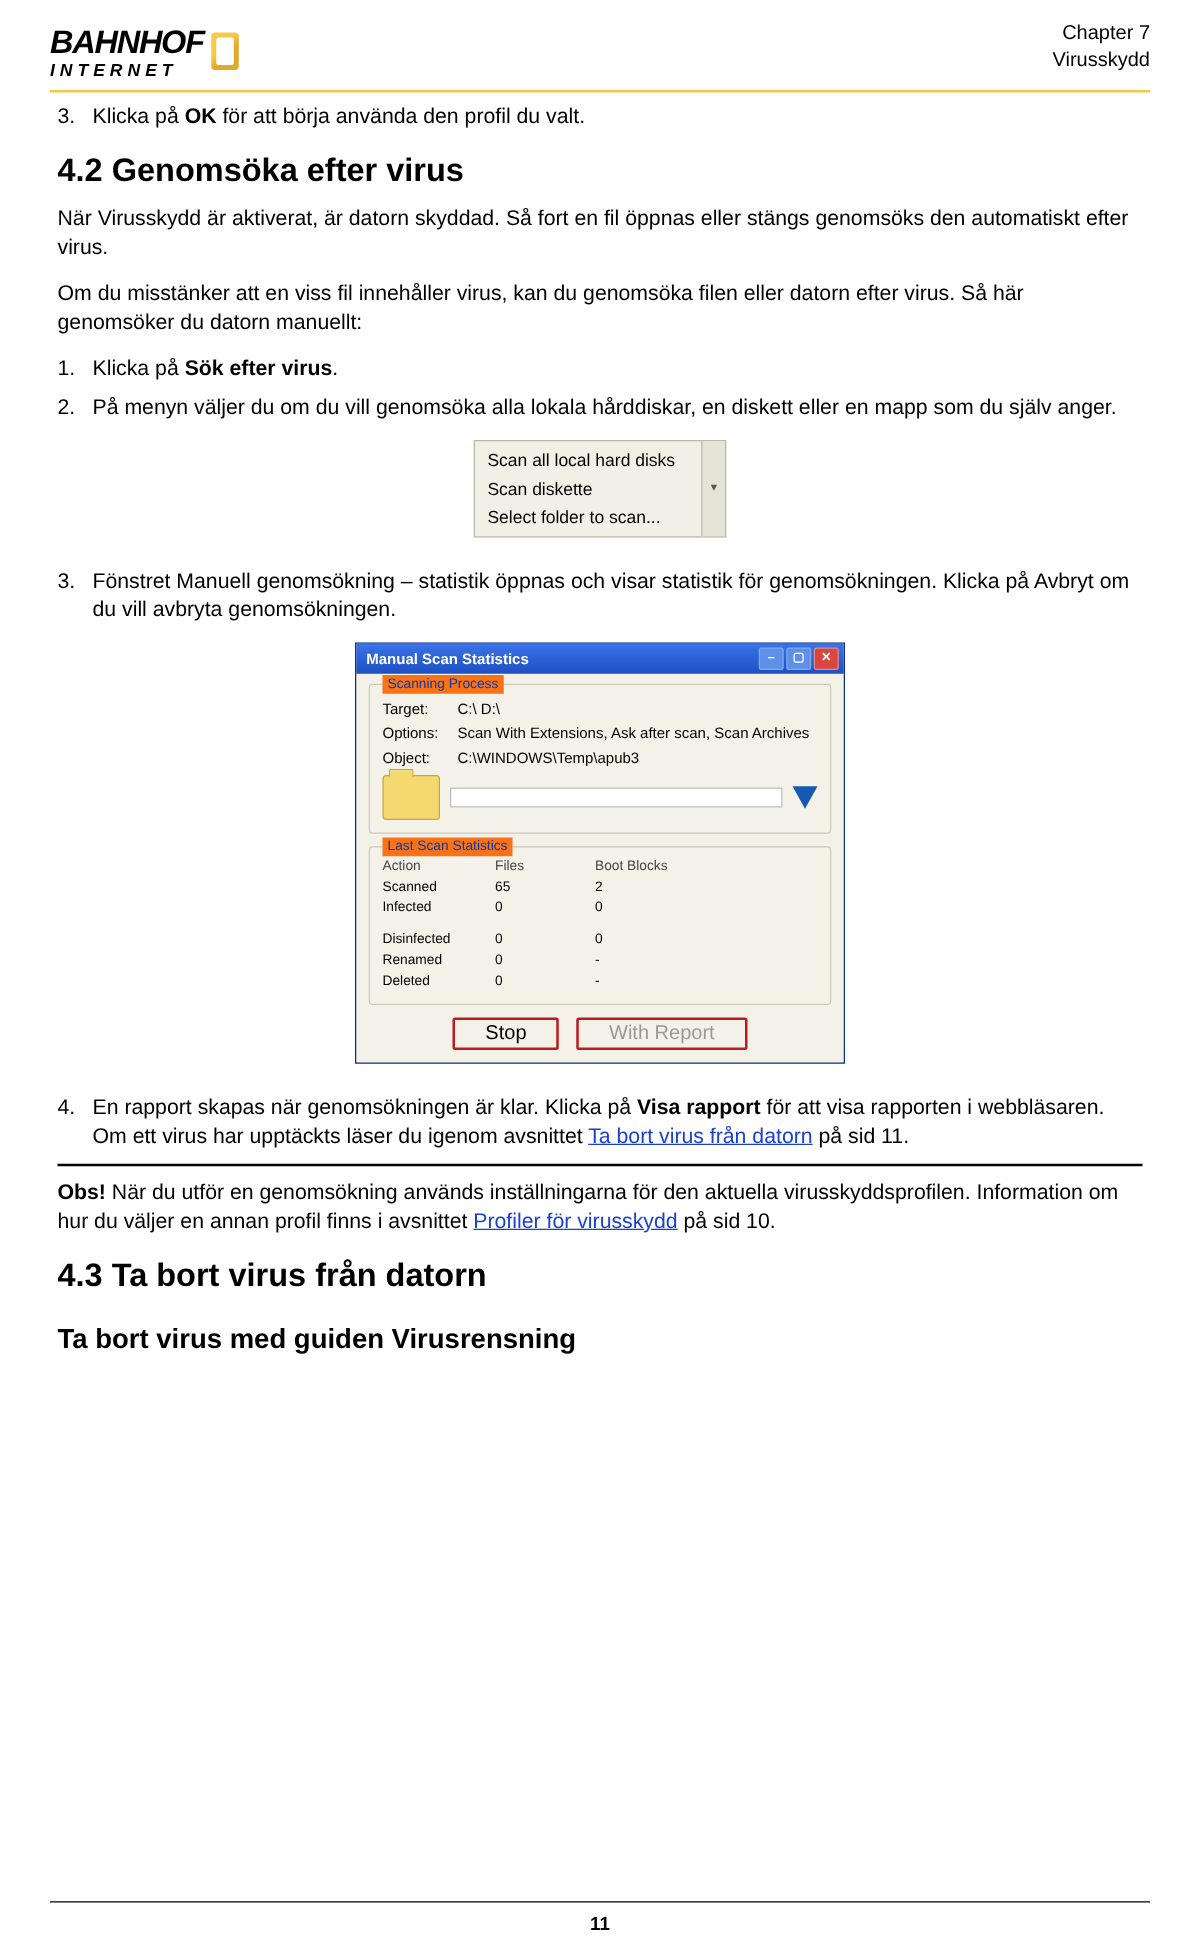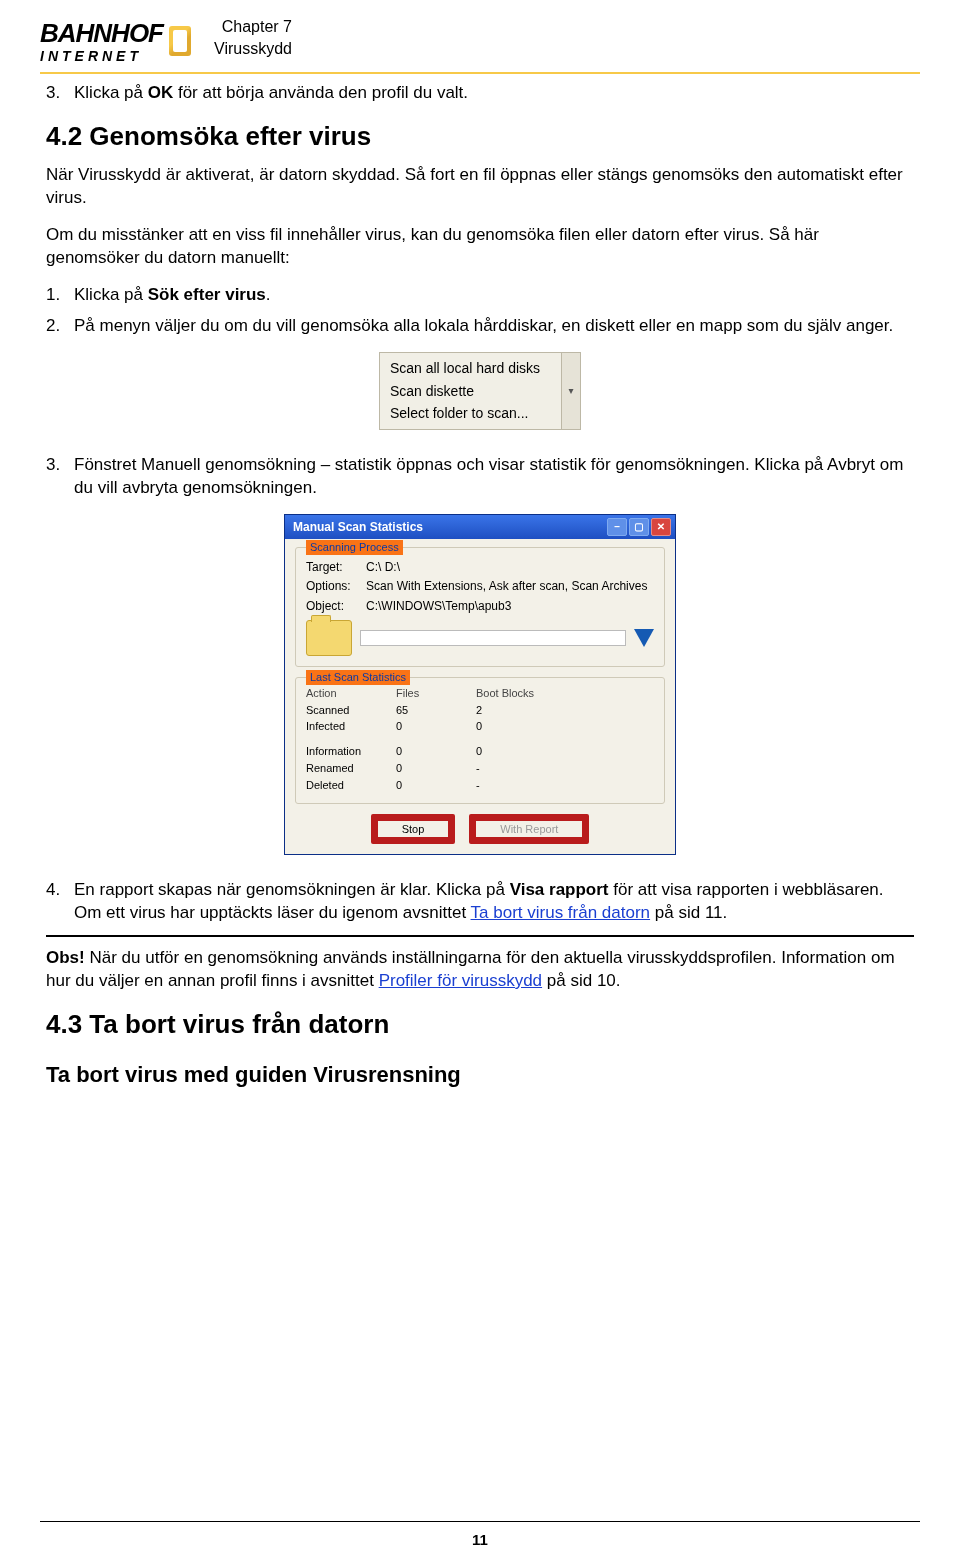--- a/index.html
+++ b/index.html
@@ -14,20 +14,21 @@
   .page {
     width: 960px;
     min-height: 1566px;
     margin: 0 auto;
     padding: 16px 40px 20px 40px;
     box-sizing: border-box;
     position: relative;
   }
   .header-row {
     display: flex;
+    justify-content: space-between;
     align-items: flex-start;
     gap: 23px;
   }
   .logo {
     display: flex;
     align-items: center;
     gap: 6px;
   }
   .logo-text {
     font-family: Arial, sans-serif;
@@ -142,22 +143,22 @@
   }
   .folder-ico::before{content:"";position:absolute;top:-6px;left:4px;width:18px;height:6px;background:#f4d870;border:1px solid #c9a634;border-bottom:none;border-radius:2px 2px 0 0;}
   .pbar{flex:1;height:14px;border:1px solid #bbb;background:#fff;position:relative;}
   .dl-ico{
     width:0;height:0;border-left:10px solid transparent;border-right:10px solid transparent;border-top:18px solid #155ab3;
   }
   .stats-grid{display:grid;grid-template-columns:90px 80px 90px;font-size:11px;row-gap:2px;}
   .stats-grid .hd{color:#444;}
   .btn-row{display:flex;justify-content:center;gap:14px;margin-top:2px;}
   .winbtn{
-    border:7px solid #b91c1c;background:#f3f1e8;color:#000;
-    padding:2px 24px;font-size:11px;border-radius:2px;
+    border:2px solid #b91c1c;background:#f3f1e8;color:#000;
+    padding:2px 24px;font-size:16px;border-radius:2px;
   }
   .winbtn.disabled{color:#999;}
   .divider{height:2px;background:#000;margin:10px 0;}
   .pagenum{
     position:absolute;bottom:16px;left:0;right:0;text-align:center;font-size:15px;
     border-top:1px solid #000;padding-top:8px;margin:0 40px;font-weight:bold;
   }
 </style>
 </head>
 <body>
@@ -253,21 +254,21 @@
               <div class="hd">Action</div>
               <div class="hd">Files</div>
               <div class="hd">Boot Blocks</div>
               <div>Scanned</div>
                 <div>65</div>
                 <div>2</div>
               <div>Infected</div>
                 <div>0</div>
                 <div>0</div>
               <div style="grid-column:1/4;height:6px"></div>
-              <div>Information</div>
+              <div>Disinfected</div>
                 <div>0</div>
                 <div>0</div>
               <div>Renamed</div>
                 <div>0</div>
                 <div>-</div>
               <div>Deleted</div>
                 <div>0</div>
                 <div>-</div>
             </div>
           </div>

